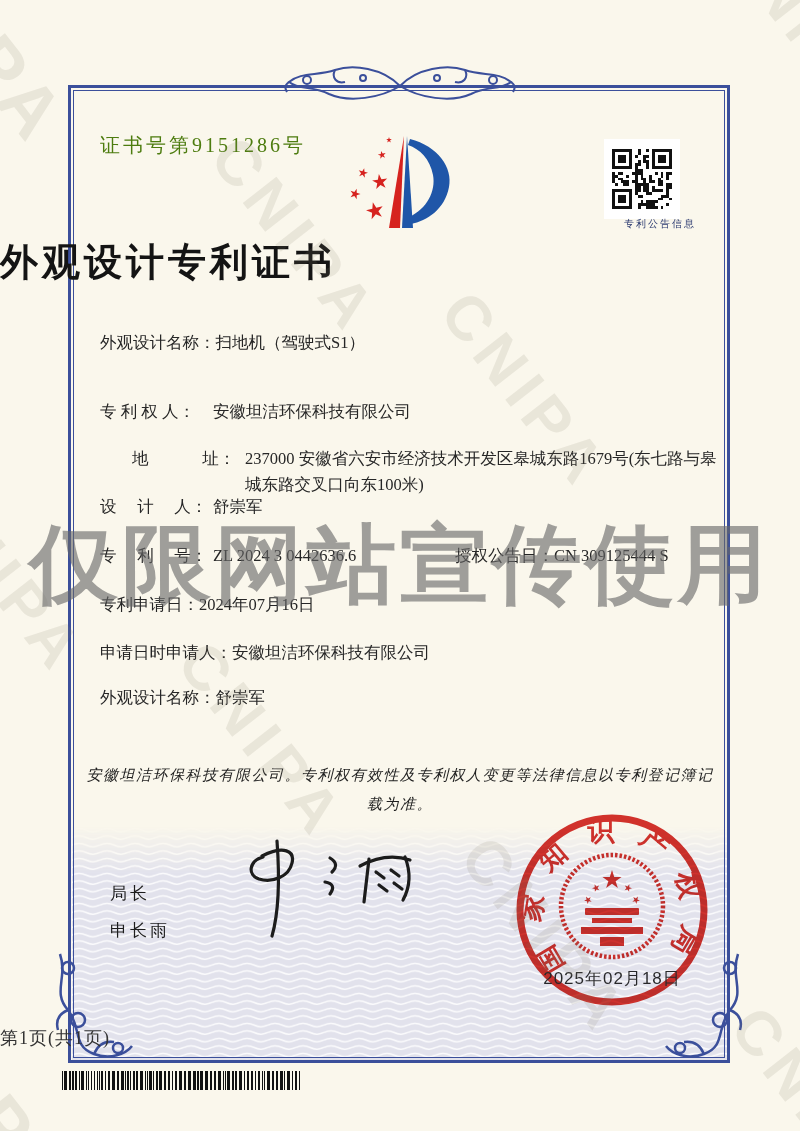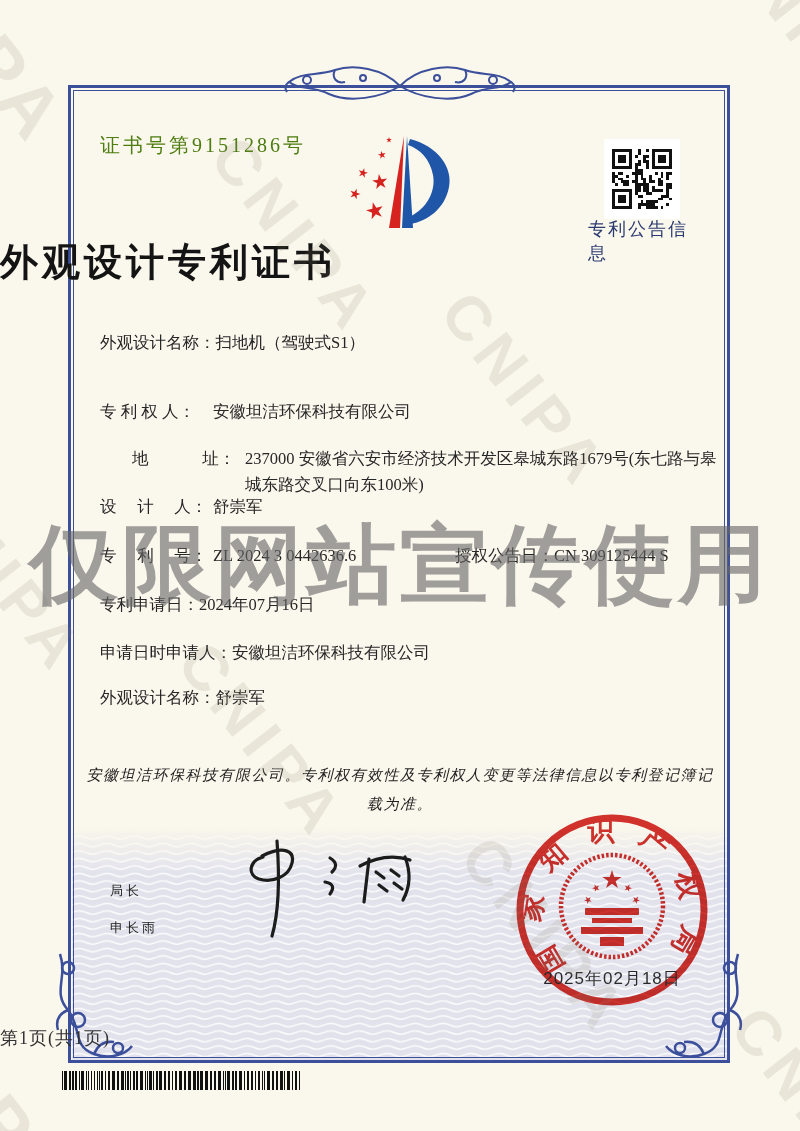--- a/index.html
+++ b/index.html
@@ -32,37 +32,37 @@
   .frame-inner{
     position:absolute;left:2px;top:2px;right:2px;bottom:2px;
     border:1.5px solid #3b4f9b;
   }
   .ornament{position:absolute;z-index:4;pointer-events:none;}
   
   .cert-no{position:absolute;left:100px;top:132px;z-index:4;font-size:20px;letter-spacing:3px;color:#4d7c0f;}
   .logo{position:absolute;left:332px;top:124px;z-index:4;}
   .qr-patch{position:absolute;left:604px;top:139px;width:76px;height:80px;background:#fff;z-index:4;
     display:flex;align-items:center;justify-content:center;}
-  .qr-label{position:absolute;left:588px;top:217px;width:108px;z-index:4;text-align:left;
-    font-size:18px;letter-spacing:2px;color:#2b3a70;}
+  .qr-label{position:absolute;left:588px;top:217px;width:108px;z-index:4;text-align:right;
+    font-size:10px;letter-spacing:2px;color:#2b3a70;}
   .title{position:absolute;left:0;top:237px;width:100%;z-index:4;text-align:left;
     font-size:38px;font-weight:700;letter-spacing:4px;color:#141414;}
   
   .row{position:absolute;left:100px;right:60px;z-index:4;font-size:16.5px;line-height:26px;color:#262626;}
   .lbl{display:inline-block;min-width:113px;white-space:nowrap;}
   .val{white-space:nowrap;}
   .row.addr{display:flex;align-items:flex-start;margin-left:32px;}
   .row.addr .val{white-space:normal;width:472px;}
   .col2{position:absolute;left:355px;top:0;white-space:nowrap;}
   
   .statement{position:absolute;left:80px;top:761px;width:640px;z-index:4;
     font-size:15px;line-height:29px;letter-spacing:1.5px;font-style:italic;color:#1f1f1f;text-align:center;}
   
   .chief{position:absolute;left:110px;z-index:4;font-family:"Liberation Sans","DejaVu Sans",sans-serif;
-    font-size:13px;letter-spacing:3px;color:#1d1d1d;}
+    font-size:17px;letter-spacing:3px;color:#1d1d1d;}
   .sig{position:absolute;left:232px;top:836px;z-index:4;}
   .seal{position:absolute;left:508px;top:812px;z-index:5;mix-blend-mode:multiply;}
   
   .page-info{position:absolute;left:0;top:1026px;width:100%;z-index:4;text-align:left;
     font-size:18px;letter-spacing:1px;color:#333;}
   .barcode{position:absolute;left:62px;top:1071px;z-index:4;}
   
   .wm-banner{
     position:absolute;left:0;top:516px;width:100%;z-index:7;pointer-events:none;text-align:center;
     font-family:"Liberation Sans","DejaVu Sans",sans-serif;

